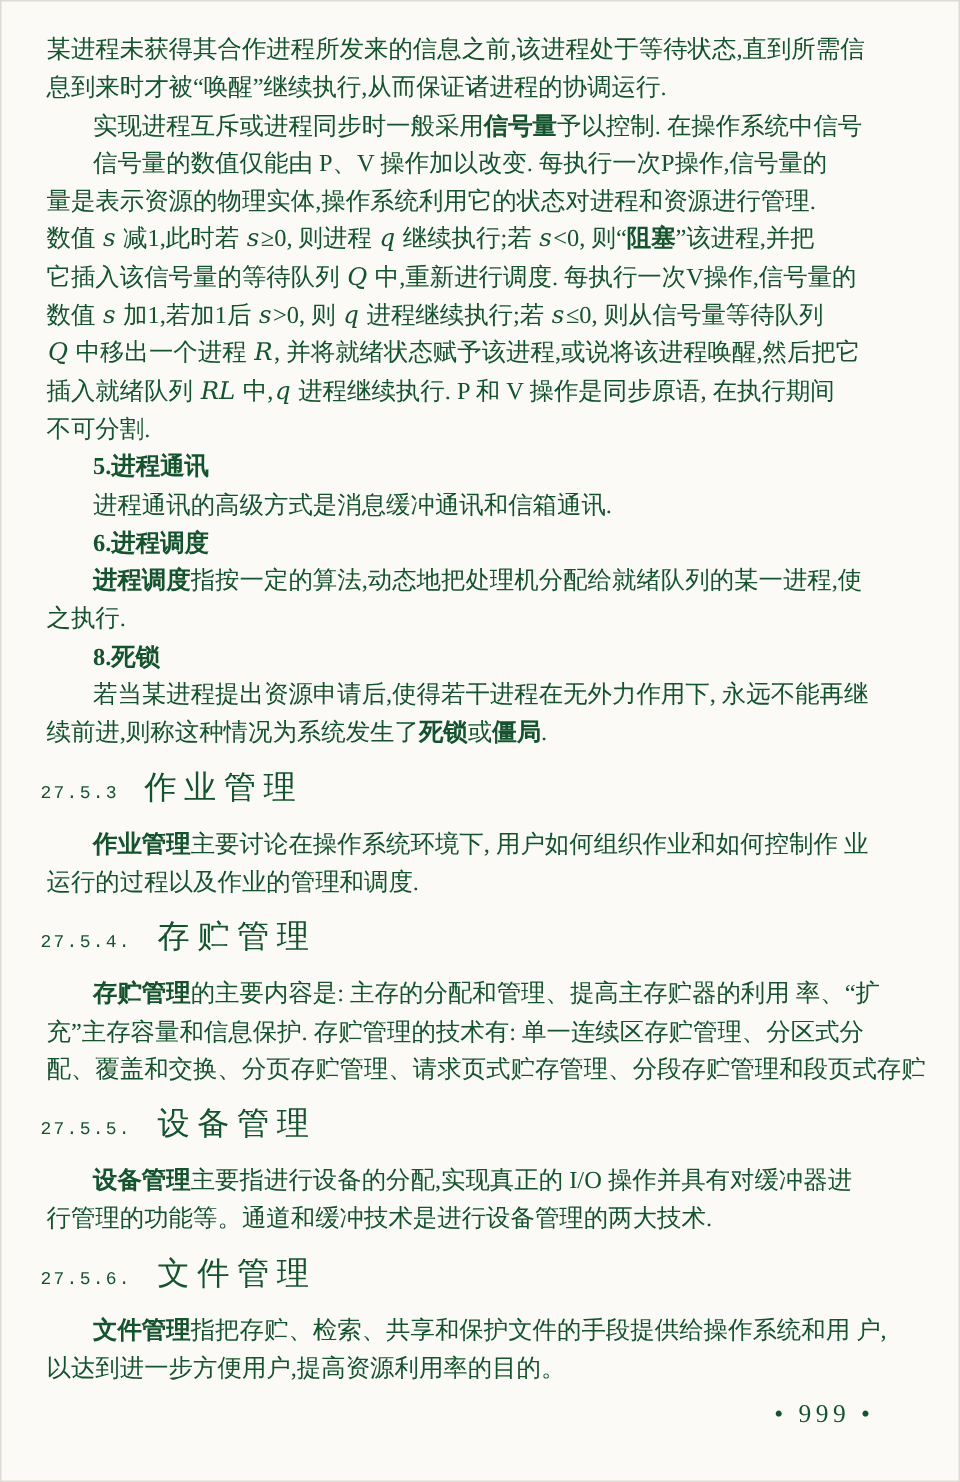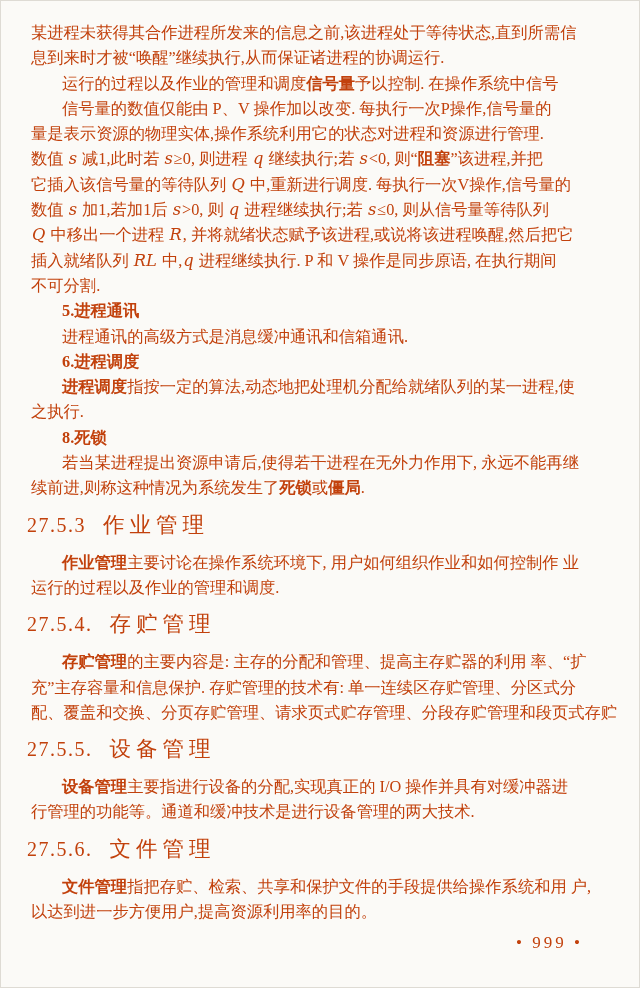--- a/index.html
+++ b/index.html
@@ -6,21 +6,21 @@
     margin: 0;
     padding: 0;
     background: #e8e6e1;
   }
   .page {
     position: relative;
     width: 640px;
     height: 988px;
     background: #fbfaf7;
     box-shadow: inset 0 0 0 1px #dedbd4;
-    color: #c2410c;
+    color: #14532d;
     font-family: "Liberation Serif", "DejaVu Serif", serif;
     overflow: hidden;
   }
   .content {
     padding: 20px 26px 0 31px;
   }
   .line {
     font-size: 16.3px;
     line-height: 25.3px;
     white-space: nowrap;
@@ -36,24 +36,24 @@
     padding: 0 1px;
   }
   .heading {
     margin: 9px 0 10px -4px;
     height: 30px;
     line-height: 30px;
     white-space: nowrap;
     font-weight: normal;
   }
   .h-num {
-    font-size: 20px;
+    font-size: 12px;
     letter-spacing: 1.5px;
     margin-right: 17px;
-    font-family: Liberation Serif, serif;
+    font-family: Liberation Mono, monospace;
   }
   .h-title {
     font-size: 21.5px;
     letter-spacing: 5px;
   }
   .pagenum {
     margin-top: 6px;
     text-align: right;
     padding-right: 57px;
     font-weight: normal;
@@ -62,21 +62,21 @@
     line-height: 25px;
   }
 </style>
 </head>
 <body>
 
 <div class="page">
   <div class="content">
       <div class="line"><span class="">某进程未获得其合作进程所发来的信息之前,该进程处于等待状态,直到所需信</span></div>
       <div class="line"><span class="">息到来时才被“唤醒”继续执行,从而保证诸进程的协调运行.</span></div>
-      <div class="line indent"><span class="">运行的过程以及作业的管理和调度</span><span class="seg-b ">信号量</span><span class="">予以控制. 在操作系统中信号</span></div>
+      <div class="line indent"><span class="">实现进程互斥或进程同步时一般采用</span><span class="seg-b ">信号量</span><span class="">予以控制. 在操作系统中信号</span></div>
       <div class="line indent"><span class="">信号量的数值仅能由 P、V 操作加以改变. 每执行一次P操作,信号量的</span></div>
       <div class="line"><span class="">量是表示资源的物理实体,操作系统利用它的状态对进程和资源进行管理.</span></div>
       <div class="line"><span class="">数值 </span><span class="seg-i">s</span><span class=""> 减1,此时若 </span><span class="seg-i">s</span><span class="">≥0, 则进程 </span><span class="seg-i">q</span><span class=""> 继续执行;若 </span><span class="seg-i">s</span><span class="">&lt;0, 则“</span><span class="seg-b ">阻塞</span><span class="">”该进程,并把</span></div>
       <div class="line"><span class="">它插入该信号量的等待队列 </span><span class="seg-i">Q</span><span class=""> 中,重新进行调度. 每执行一次V操作,信号量的</span></div>
       <div class="line"><span class="">数值 </span><span class="seg-i">s</span><span class=""> 加1,若加1后 </span><span class="seg-i">s</span><span class="">&gt;0, 则 </span><span class="seg-i">q</span><span class=""> 进程继续执行;若 </span><span class="seg-i">s</span><span class="">≤0, 则从信号量等待队列</span></div>
       <div class="line"><span class="seg-i">Q</span><span class=""> 中移出一个进程 </span><span class="seg-i">R</span><span class="">, 并将就绪状态赋予该进程,或说将该进程唤醒,然后把它</span></div>
       <div class="line"><span class="">插入就绪队列 </span><span class="seg-i">RL</span><span class=""> 中,</span><span class="seg-i">q</span><span class=""> 进程继续执行. P 和 V 操作是同步原语, 在执行期间</span></div>
       <div class="line"><span class="">不可分割.</span></div>
       <div class="line indent"><span class="seg-b ">5.进程通讯</span></div>
       <div class="line indent"><span class="">进程通讯的高级方式是消息缓冲通讯和信箱通讯.</span></div>

